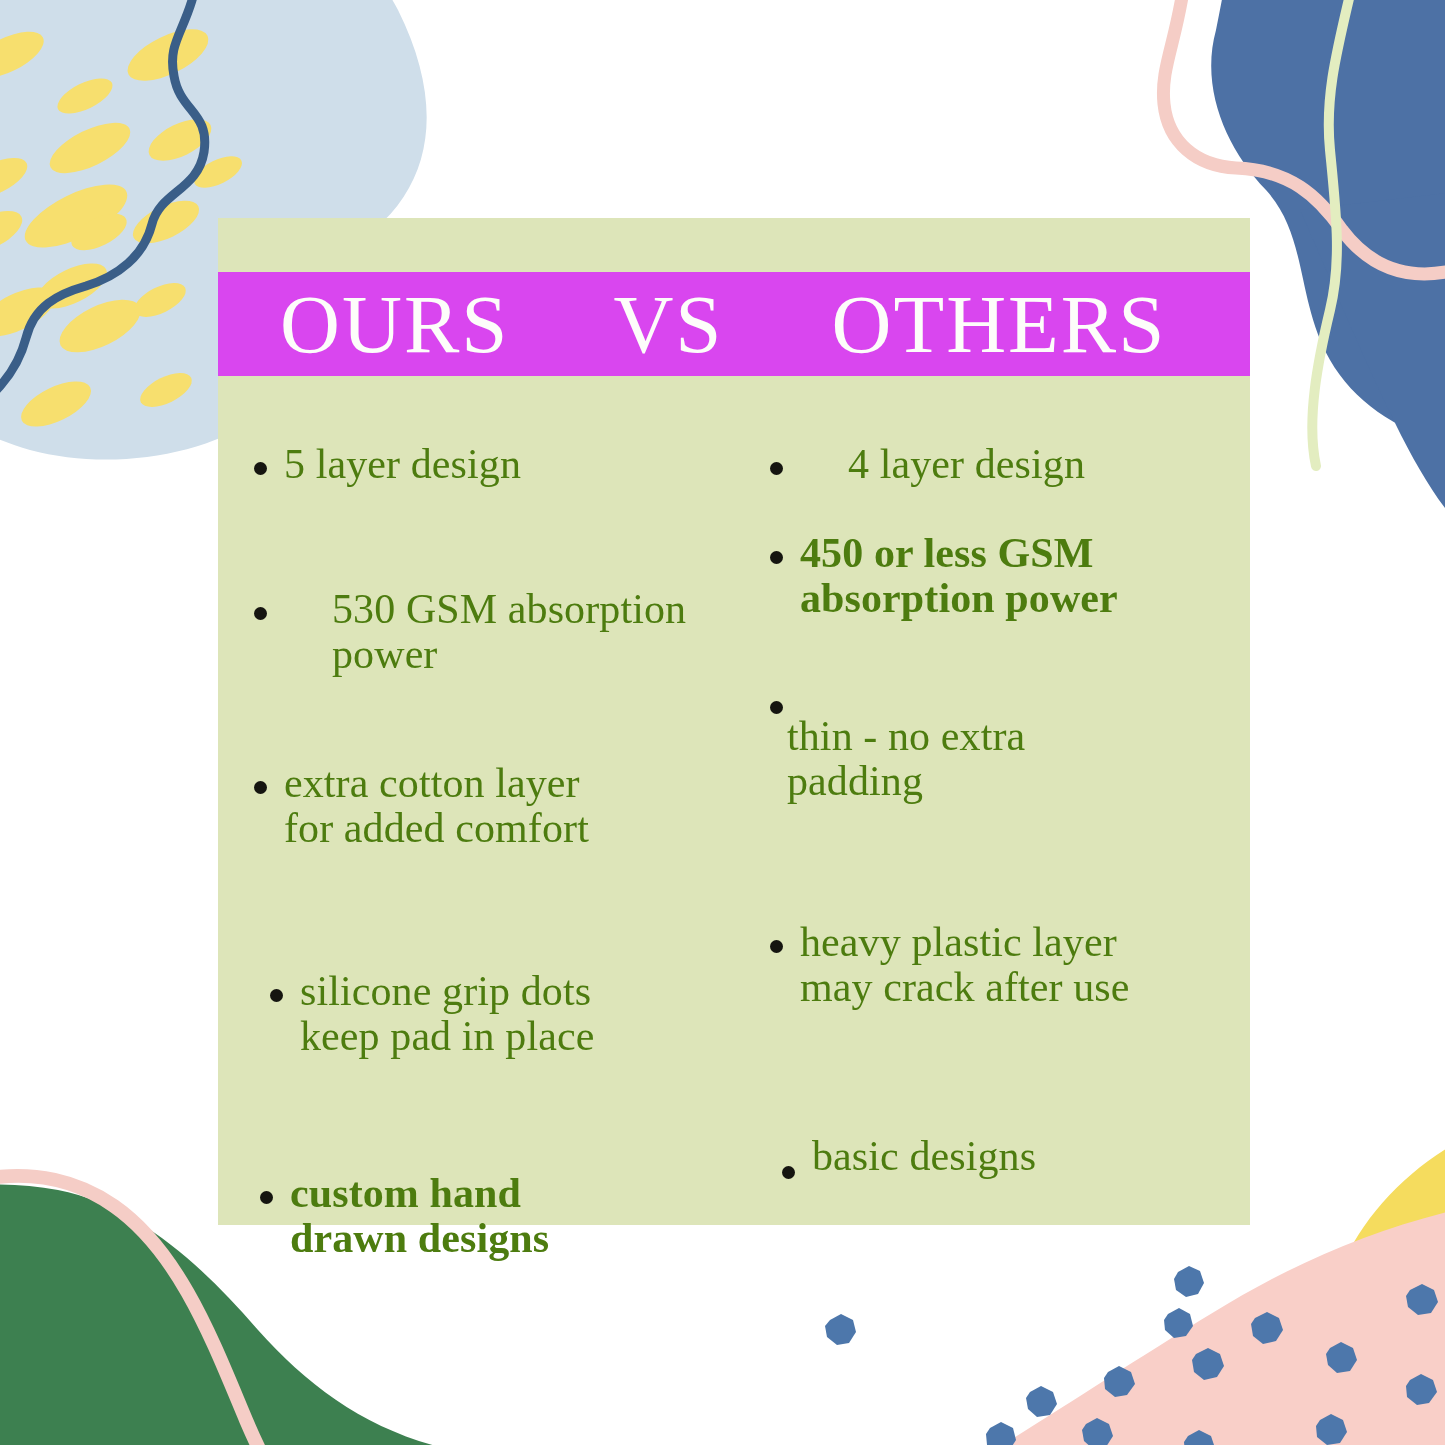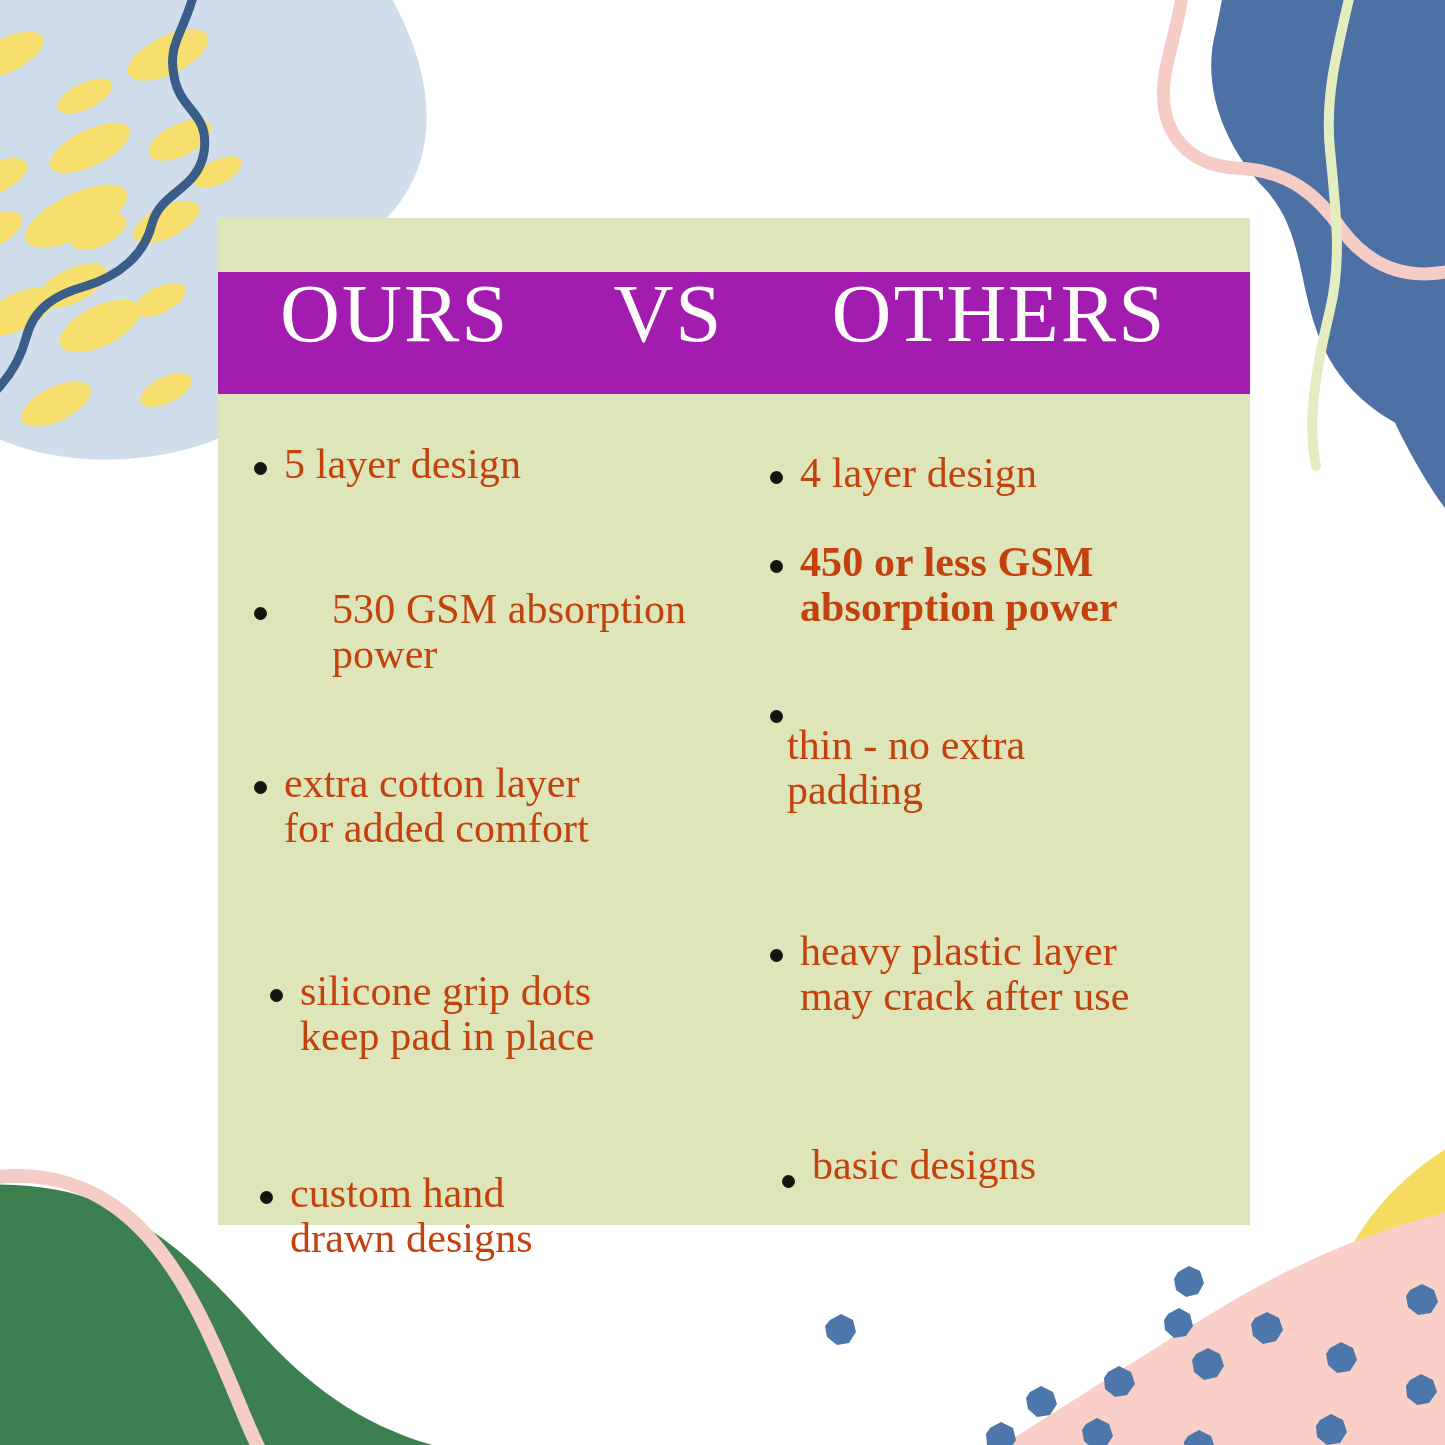--- a/index.html
+++ b/index.html
@@ -15,23 +15,23 @@
 
   
   .card{
     position:absolute;
     left:218px;top:218px;
     width:1032px;height:1007px;
     background:#dde5b9;
   }
   .card-header{
     position:absolute;left:0;top:54px;
-    width:100%;height:122px;
-    background:#a21caf;
-    display:flex;align-items:flex-start;
+    width:100%;height:104px;
+    background:#d946ef;
+    display:flex;align-items:center;
   }
   .card-header .title-row{
     width:100%;
     display:flex;
     align-items:center;
     padding:0 56px 0 62px;
     box-sizing:border-box;
     color:#fdfdfa;
     font-family:"Liberation Serif","DejaVu Serif",serif;
     font-size:83px;
@@ -55,21 +55,21 @@
     width:50%;
     padding-top:46px;
     position:relative;
   }
   .col-ours{padding-left:36px;padding-right:10px;}
   .col-others{padding-left:36px;padding-right:10px;}
 
   .bullet-row{
     display:flex;
     align-items:flex-start;
-    color:#c2410c;
+    color:#4d7c0f;
   }
   .dot{
     flex:0 0 auto;
     width:13px;height:13px;
     border-radius:50%;
     background:#151510;
     margin-top:20px;
   }
   .btext{
     margin-left:17px;
@@ -77,23 +77,23 @@
     line-height:1.07;
     letter-spacing:0.1px;
     white-space:pre-line;
   }
 
   
   .r1{margin-top:14px;}
   .r2{margin-top:100px;gap:48px;}
   .r3{margin-top:84px;}
   .r4{margin-top:118px;margin-left:16px;font-family:Liberation Serif, serif;}
-  .r5{margin-top:112px;margin-left:6px;}
-
-  .o1{margin-top:23px;}
+  .r5{margin-top:112px;margin-left:6px;font-weight:bold;}
+
+  .o1{margin-top:14px;gap:48px;}
   .o2{margin-top:44px;font-weight:bold;}
   .o3{margin-top:60px;flex-direction:column;}
   .o4{margin-top:116px;}
   .o5{margin-top:124px;margin-left:12px;align-items:flex-end;}
 </style>
 </head>
 <body>
 
 <div id="stage">
 

